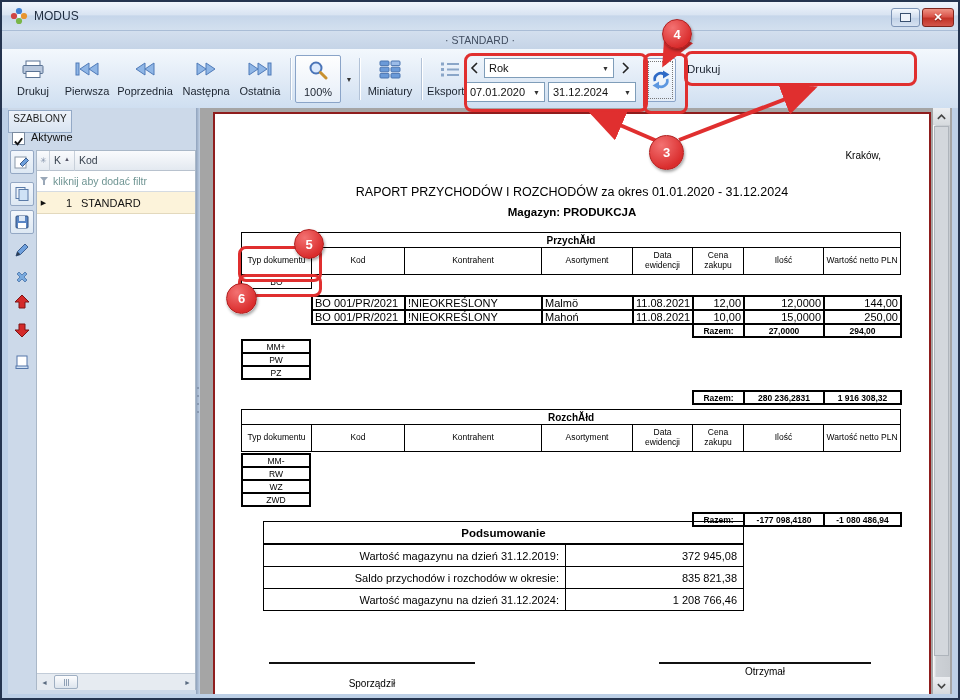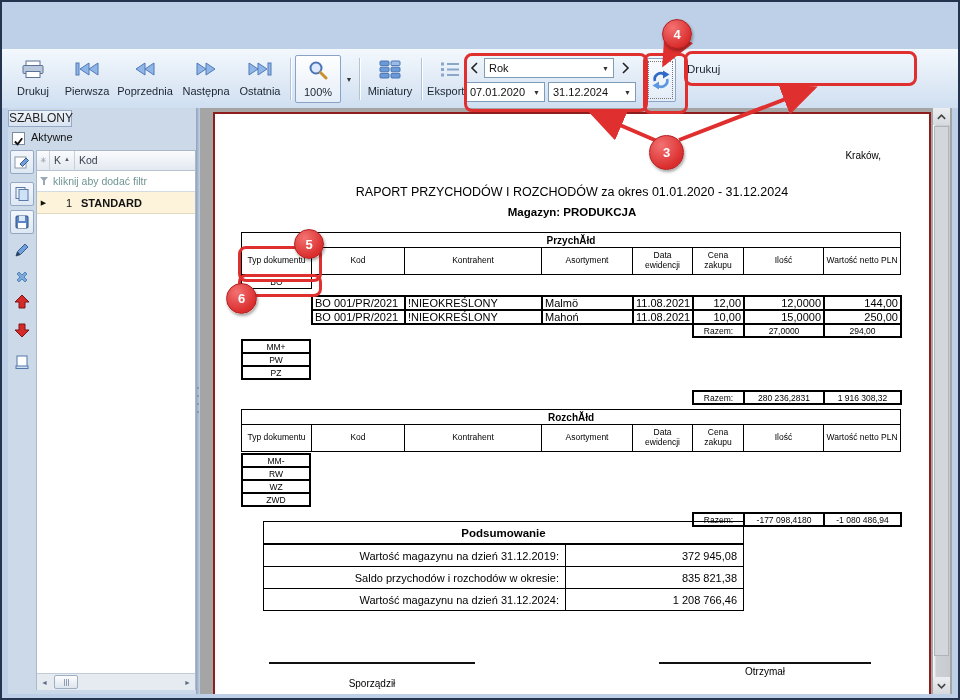--- a/index.html
+++ b/index.html
@@ -45,23 +45,23 @@
     background:linear-gradient(#fbfdff,#e3ecf7);display:flex;align-items:center;justify-content:center;}
   .refreshbtn .focus{position:absolute;inset:2px;border:1px dotted #777;}
   .maglabel{position:absolute;left:685px;top:14px;font-size:11.5px;color:#1c2430;}
   
   .main{position:absolute;left:0;top:106px;width:956px;height:586px;background:#bdd0e7;}
   .sidebar{position:absolute;left:6px;top:0;width:188px;height:586px;background:#ccd9e9;}
   .divider{position:absolute;left:194px;top:0;width:4px;height:586px;
     background:linear-gradient(90deg,#8fa2bc,#c3d2e5);}
   .viewer{position:absolute;left:198px;top:0;width:752px;height:586px;background:#a5a5a5;overflow:hidden;}
   
-  .sbtab{position:absolute;left:0;top:2px;width:64px;height:17px;box-sizing:border-box;
+  .sbtab{position:absolute;left:0;top:2px;width:64px;height:23px;box-sizing:border-box;
     border:1px solid #93a9c6;background:linear-gradient(#eef3fa,#d9e4f1);
-    font-size:12px;color:#222;text-align:center;line-height:15px;}
+    font-size:10px;color:#222;text-align:center;line-height:15px;}
   .cb{position:absolute;left:4px;top:24px;width:13px;height:13px;box-sizing:border-box;
     background:#fff;border:1px solid #7a8ba0;}
   .cblabel{position:absolute;left:23px;top:23px;font-size:11px;color:#111;}
   .iconstrip .sbtn{position:absolute;left:2px;width:24px;height:24px;display:flex;
     align-items:center;justify-content:center;box-sizing:border-box;}
   .sbtn.framed{border:1px solid #94a8c4;border-radius:2px;
     background:linear-gradient(#f3f7fc,#dde8f3);}
   .grid{position:absolute;left:28px;top:42px;width:160px;height:540px;background:#fff;
     border:1px solid #aab8c8;box-sizing:border-box;}
   .ghead{position:absolute;left:0;top:0;width:100%;height:20px;box-sizing:border-box;
@@ -104,41 +104,58 @@
     font-size:8.5px;color:#000;}
   table.rpt td{border:1px solid #000;text-align:center;padding:0 2px;overflow:hidden;}
   table.rpt tr.sect td{font-weight:bold;font-size:10px;height:14px;}
   table.rpt tr.hdr td{height:26px;line-height:1.15;white-space:normal;}
   table.rpt td.ghost{border:none;}
   table.rpt tr.grp td{height:13px;font-size:8.5px;}
   table.drows{position:absolute;border-collapse:collapse;table-layout:fixed;font-size:11px;color:#000;}
   table.drows td{border:2px solid #000;height:12px;padding:0 2px;white-space:nowrap;overflow:hidden;}
   table.mini{position:absolute;border-collapse:collapse;table-layout:fixed;font-size:8.5px;color:#000;}
   table.mini td{border:2px solid #000;height:11px;text-align:center;padding:0 2px;}
-  .al{text-align:left}.ar{text-align:right}.ac{text-align:center}.bold{font-weight:normal}
+  .al{text-align:left}.ar{text-align:right}.ac{text-align:center}.bold{font-weight:bold}
   table.summ{position:absolute;border-collapse:collapse;table-layout:fixed;
     font-size:11px;color:#000;}
   table.summ td{border:1px solid #000;height:21px;padding:0 6px;}
   table.summ tr.sh td{font-weight:bold;font-size:11.5px;text-align:center;border-bottom:2px solid #000;}
   .sigline{position:absolute;height:2px;background:#111;}
   .siglabel{position:absolute;font-size:10px;text-align:center;color:#000;}
   
   .ann-rect{position:absolute;border:3px solid #e02f2f;border-radius:8px;z-index:55;pointer-events:none;}
   .ann-circle{position:absolute;border-radius:50%;z-index:60;pointer-events:none;
     background:radial-gradient(circle at 35% 28%,#f37272,#da2d2d 72%);
     border:1px solid #b02020;color:#fff;font-weight:bold;font-size:13px;
     display:flex;align-items:center;justify-content:center;box-shadow:1px 2px 3px rgba(0,0,0,.35);}
   #arrowlayer{position:absolute;left:0;top:0;z-index:58;pointer-events:none;}
 </style>
 </head>
 <body>
 
 <div class="win">
 
-
+  <div class="titlebar">
+    <svg style="position:absolute;left:8px;top:5px" width="18" height="18" viewBox="0 0 18 18">
+      <circle cx="9" cy="4" r="3.1" fill="#3f7fd2"></circle>
+      <circle cx="14" cy="9" r="3.1" fill="#e8952f"></circle>
+      <circle cx="9" cy="14" r="3.1" fill="#7ab648"></circle>
+      <circle cx="4" cy="9" r="3.1" fill="#d04545"></circle>
+      <circle cx="9" cy="9" r="2" fill="#f4f7fb"></circle>
+    </svg>
+    <span class="apptitle">MODUS</span>
+    <div class="winbtn btn-restore">
+      <span class="restore-glyph"></span>
+    </div>
+    <div class="winbtn btn-close">
+      <span>✕</span>
+    </div>
+  </div>
+
+  <div class="stdbar">· STANDARD ·</div>
 
   <div class="toolbar">
     <div class="tbtn" style="left:8px;width:46px">
       <div class="ic">
           <svg width="24" height="19" viewBox="0 0 24 19">
         <rect x="5" y="1" width="14" height="5" fill="#fff" stroke="#5a7394"></rect>
         <rect x="2" y="5.5" width="20" height="8" rx="1" fill="#b9c8dd" stroke="#5a7394"></rect>
         <rect x="5" y="11.5" width="14" height="6" fill="#fff" stroke="#5a7394"></rect>
       </svg>
         </div>
@@ -333,21 +350,21 @@
         </div>
         <div class="gfilter">
           <svg width="10" height="10" viewBox="0 0 10 10" style="margin:0 4px 0 2px">
             <polygon points="1,1 9,1 6,4.5 6,9 4,9 4,4.5" fill="#9aa8b8"></polygon>
           </svg>
           <span>kliknij aby dodać filtr</span>
         </div>
         <div class="grow">
           <span style="width:13px;text-align:center;font-size:7px">▶</span>
           <span style="width:22px;text-align:right;padding-right:3px">1</span>
-          <span style="padding-left:6px;font-weight:bold">STANDARD</span>
+          <span style="padding-left:6px;font-weight:normal">STANDARD</span>
         </div>
         <div class="hscroll">
           <span class="hs-btn" style="left:0">◄</span>
           <span class="hs-thumb">
               <i></i>
               <i></i>
               <i></i>
             </span>
           <span class="hs-btn" style="right:0">►</span>
         </div>

